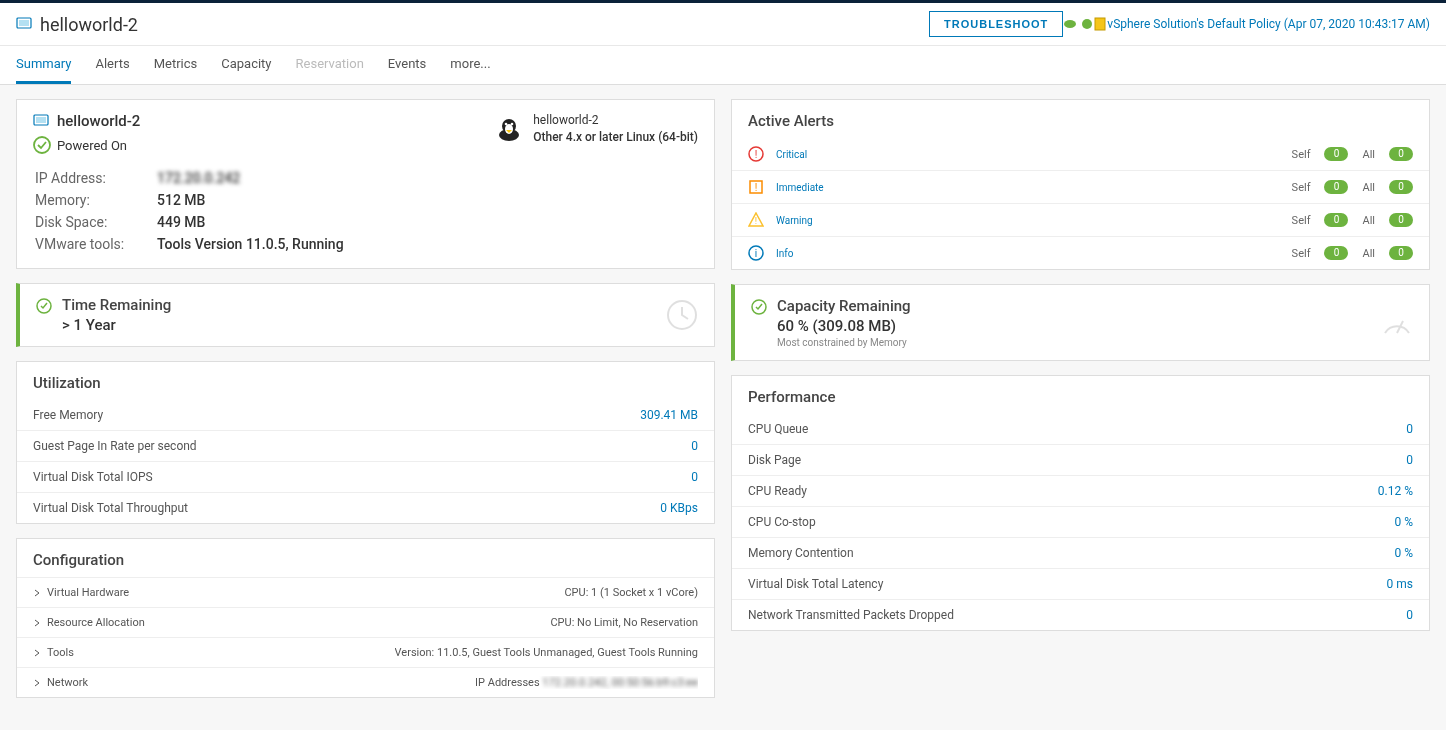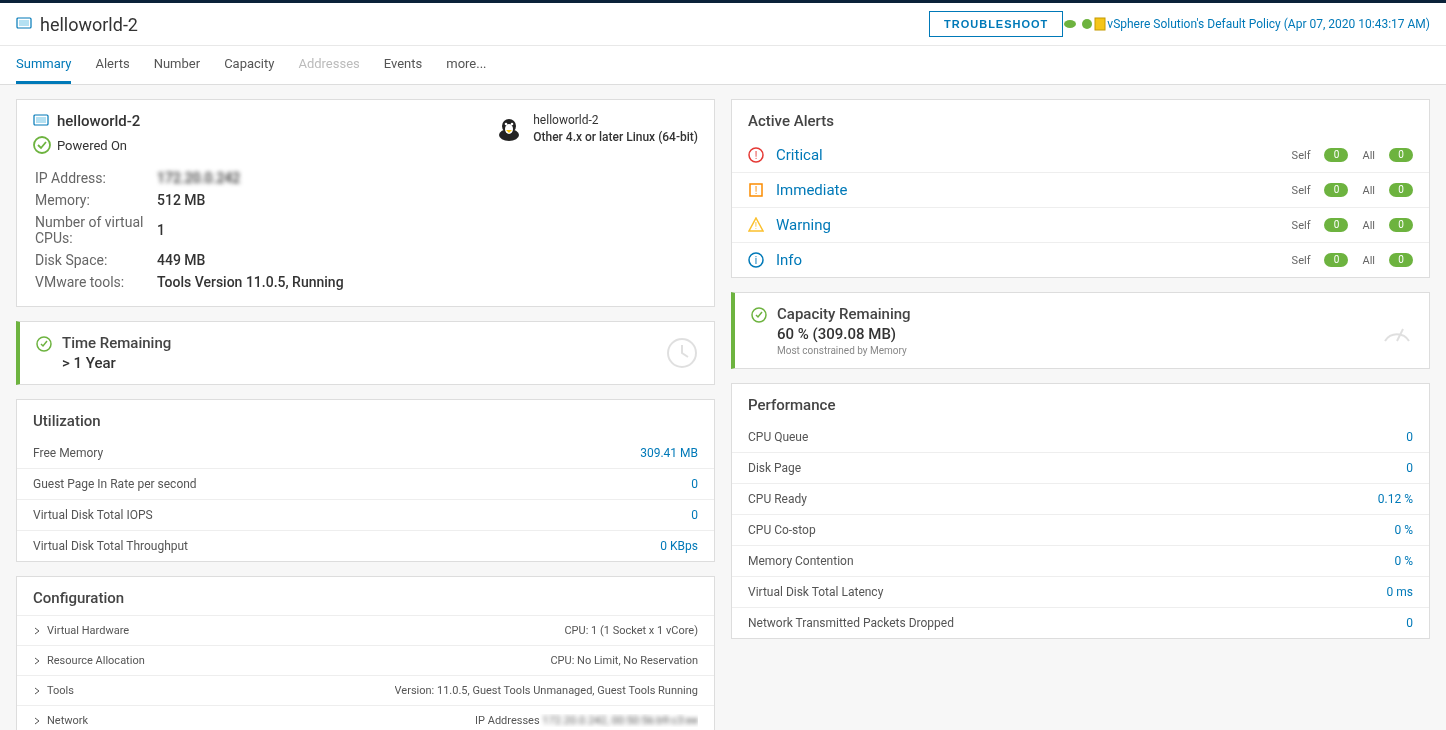--- a/index.html
+++ b/index.html
@@ -35,21 +35,21 @@
 .props-table td:first-child { width: 120px; color: #666; }
 .props-table td:last-child { color: #333; font-weight: 500; }
 .blurred { filter: blur(2px); }
 .card-header { padding: 12px 16px 4px; font-size: 15px; font-weight: 500; color: #444; border-bottom: 1px solid #eee; }
 .card-header.noborder { border-bottom: none; padding-bottom: 8px;}
 .alert-rows { }
 .alert-row { display: flex; align-items: center; justify-content: space-between; padding: 8px 16px; border-bottom: 1px solid #eee; cursor: pointer; }
 .alert-row:last-child { border-bottom: none; }
 .alert-left { display: flex; align-items: center; gap: 12px; }
 .alert-icon { width: 16px; height: 16px; display: inline-block; }
-.alert-label { color: #0079b8; font-size: 15px; }
+.alert-label { color: #0079b8; font-size: 10px; }
 .alert-right { display: flex; align-items: center; gap: 14px; font-size: 11px; color: #666; }
 .badge { background: #6db33f; color: #fff; border-radius: 8px; padding: 0 8px; font-size: 10px; line-height: 14px; display: inline-block; min-width: 24px; text-align: center; }
 .highlight-card { display: flex; align-items: center; justify-content: space-between; padding: 12px 16px; border-left: 4px solid #6db33f; }
 .highlight-left { display: flex; gap: 10px; align-items: flex-start; justify-content: center; }
 .check-icon { width: 16px; height: 16px; margin-top: 2px; }
 .highlight-title { font-size: 15px; font-weight: 500; color: #444; }
 .highlight-value { font-size: 15px; font-weight: 500; color: #333; margin-top: 2px; }
 .highlight-sub { font-size: 10px; color: #888; margin-top: 2px; }
 .big-icon { width: 32px; height: 32px; opacity: 0.3; }
 .metric-row { display: flex; justify-content: space-between; padding: 8px 16px; border-top: 1px solid #eee; font-size: 12px; }
@@ -89,23 +89,23 @@
     <svg class="policy-icon" viewBox="0 0 14 14">
         <rect x="2" y="1" width="10" height="12" fill="#f5c518" stroke="#c49a00"></rect>
       </svg>
     <span class="policy-text">vSphere Solution's Default Policy (Apr 07, 2020 10:43:17 AM)</span>
   </div>
 </div>
 
 <div class="tabs">
   <div class="tab active">Summary</div>
   <div class="tab">Alerts</div>
-  <div class="tab">Number</div>
+  <div class="tab">Metrics</div>
   <div class="tab">Capacity</div>
-  <div class="tab disabled">Addresses</div>
+  <div class="tab disabled">Reservation</div>
   <div class="tab">Events</div>
   <div class="tab">more...</div>
 </div>
 
 <div class="content">
 
   <div class="col">
 
     <div class="card vm-summary">
       <div class="vm-summary-top">
@@ -144,24 +144,20 @@
         <tbody>
             <tr>
               <td>IP Address:</td>
               <td class="blurred">172.20.0.242</td>
             </tr>
         <tr>
               <td>Memory:</td>
               <td>512 MB</td>
             </tr>
         <tr>
-              <td>Number of virtual CPUs:</td>
-              <td>1</td>
-            </tr>
-        <tr>
               <td>Disk Space:</td>
               <td>449 MB</td>
             </tr>
         <tr>
               <td>VMware tools:</td>
               <td>Tools Version 11.0.5, Running</td>
             </tr>
       </tbody>
         </table>
     </div>

